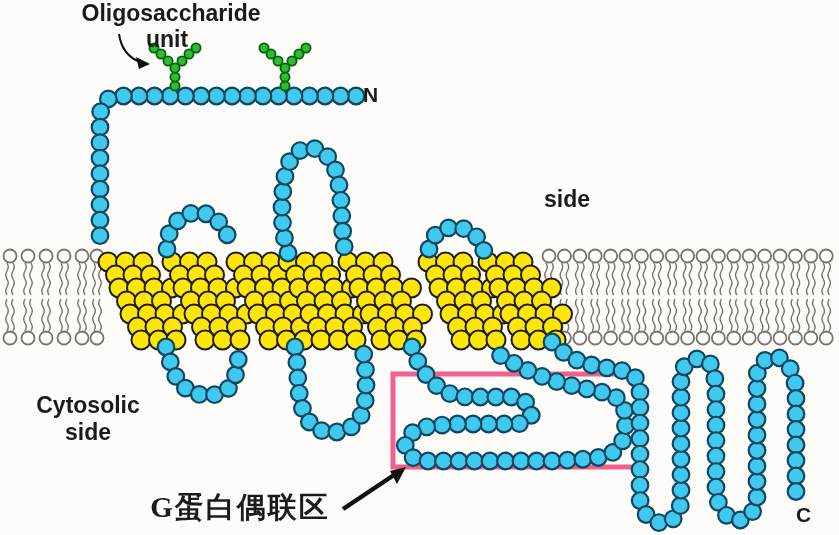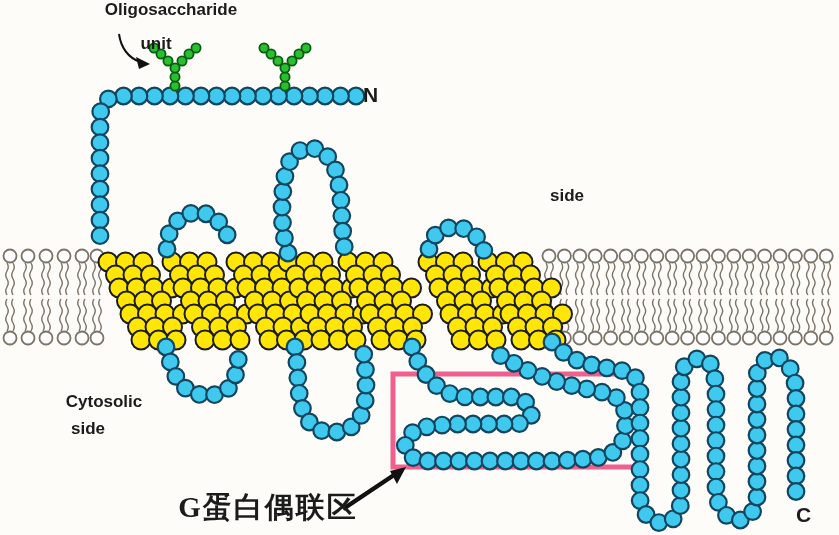--- a/index.html
+++ b/index.html
@@ -1,24 +1,24 @@
 <!DOCTYPE html>
 <html><head>
 <meta charset="utf-8">
 <style>
   html,body{margin:0;padding:0;}
   body{font-family:"Liberation Sans","DejaVu Sans",sans-serif;background:#ffffff;}
   .stage{position:relative;width:839px;height:535px;overflow:hidden;background:#fdfcf8;}
   .stage svg{position:absolute;left:0;top:0;}
   .lbl{position:absolute;color:#1b1b1b;font-weight:bold;white-space:nowrap;line-height:1.05;
        transform:translateX(-50%);text-align:center;}
-  .lbl.big{font-size:17px;}
+  .lbl.big{font-size:23px;}
   .lbl.term{font-size:21px;transform:none;}
   .lbl.cjk{font-size:29px;font-weight:600;letter-spacing:2px;
-           font-family:"Liberation Serif","DejaVu Serif",serif;margin-left:28px;}
+           font-family:"Liberation Serif","DejaVu Serif",serif;}
 </style>
 </head>
 <body>
 
 <div class="stage" style="background: rgb(253, 252, 248);">
 
   <svg id="art" width="839" height="535" viewBox="0 0 839 535">
     <g id="gLipids">
         <g>
           <path d="M7,263q2.5,4 0,8 q-2.5,4 0,8 q2.5,4 0,8 q-2.5,4 0,8 " fill="none" stroke="#7b7268" stroke-width="1.4"></path>
@@ -681,25 +681,25 @@
       </g>
     <g id="gArrows">
         <path d="M119,34 Q122,55 140,62" fill="none" stroke="#111111" stroke-width="2"></path>
         <polygon points="150,64 136,57 139,69" fill="#111111"></polygon>
         <line x1="343" y1="509" x2="394" y2="475" stroke="#111111" stroke-width="4.5"></line>
         <polygon points="406,467 390,471 397,484" fill="#111111"></polygon>
       </g>
   </svg>
 
   <div class="lbl big" style="left:171px;top:1px;">Oligosaccharide</div>
-  <div class="lbl big" style="left:156px;top:27px;margin-top:8px;">unit</div>
+  <div class="lbl big" style="left:167px;top:27px;">unit</div>
 
   <div class="lbl term" style="left:363px;top:84px;">N</div>
 
   <div class="lbl big" style="left:567px;top:187px;">side</div>
 
-  <div class="lbl big" style="left:104px;top:393px;">Cytosolic</div>
+  <div class="lbl big" style="left:88px;top:393px;">Cytosolic</div>
   <div class="lbl big" style="left:88px;top:420px;">side</div>
 
   <div class="lbl cjk" style="left:240px;top:492px;">G蛋白偶联区</div>
 
   <div class="lbl term" style="left:796px;top:504px;">C</div>
 </div>
 
 </body></html>

